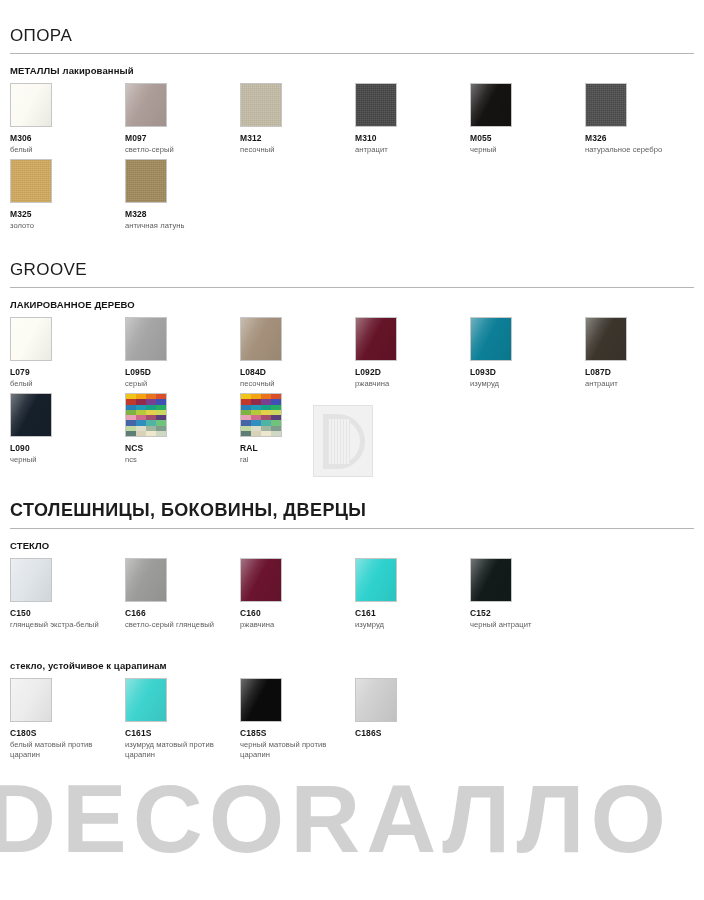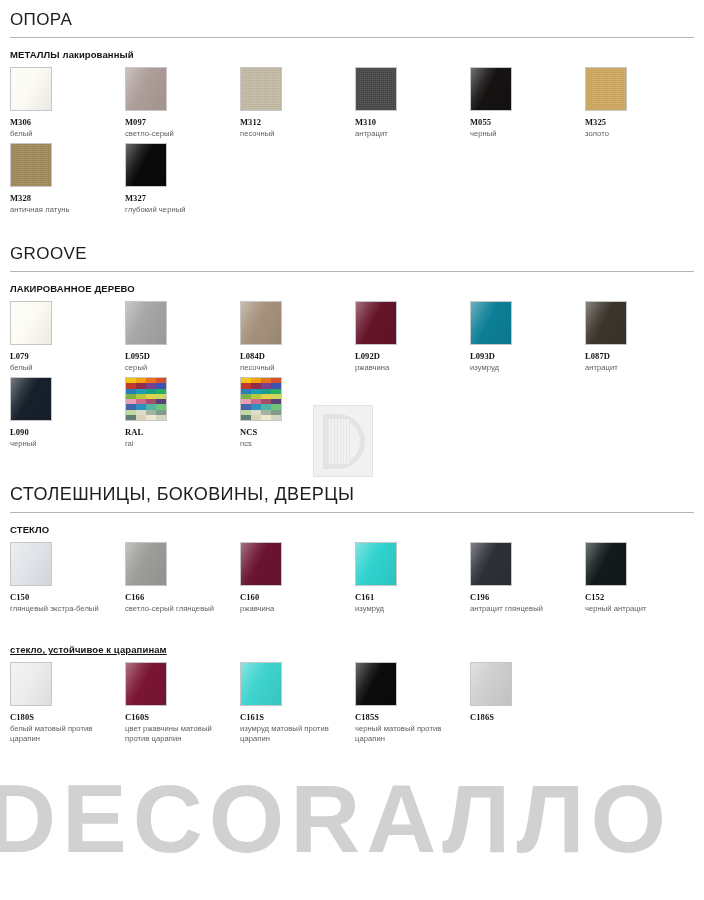--- a/index.html
+++ b/index.html
@@ -13,21 +13,21 @@
     position: relative;
     font-family: "Liberation Sans", sans-serif;
     color: #1a1a1a;
     overflow: hidden;
   }
   .page {
     position: relative;
     width: 704px;
     height: 900px;
     box-sizing: border-box;
-    padding: 0 10px;
+    padding: 16px 10px;
     z-index: 2;
   }
 
   
   .wm-layer {
     position: absolute;
     left: 0; top: 0;
     width: 704px; height: 900px;
     z-index: 1;
     pointer-events: none;
@@ -77,21 +77,21 @@
     font-size: 17px;
     font-weight: 400;
     letter-spacing: .4px;
     color: #1c1c1c;
     margin: 0;
     padding: 6px 0 7px 0;
     border-bottom: 1px solid #b5b5b5;
   }
   .section-title.big {
     font-size: 18px;
-    font-weight: 400;
+    font-weight: 700;
   }
   .group-title {
     font-size: 9.5px;
     font-weight: 700;
     color: #141414;
     margin: 0;
     padding: 11px 0 7px 0;
     letter-spacing: .1px;
   }
 
@@ -135,34 +135,33 @@
     position: absolute;
     display: block;
   }
   .code {
     font-size: 8.5px;
     font-weight: 700;
     color: #151515;
     line-height: 11px;
     margin-bottom: 1px;
     letter-spacing: .1px;
-    font-family: Liberation Serif, serif;
   }
   .desc {
     font-size: 7.6px;
     font-weight: 400;
     color: #5d5d5d;
     line-height: 10px;
     width: 108px;
     letter-spacing: .05px;
   }
   .sec-opora   { padding-top: 4px; }
   .sec-groove  { padding-top: 19px; }
   .sec-tops    { padding-top: 25px; }
-  .grp-scratch { padding-top: 26px; text-decoration: underline; }
+  .grp-scratch { padding-top: 26px; }
 </style>
 </head>
 <body>
 
 <div class="wm-layer">
   <div class="wm-logo">
     <div class="d-outer"></div>
     <div class="d-inner"></div>
   </div>
   <div class="wm-text">DECORAЛЛО</div>
@@ -203,39 +202,39 @@
             <div class="desc">антрацит</div>
           </div>
           <div class="swatch-cell">
             <div class="chip" style="background: rgb(21, 19, 18);">
               <span class="gloss"></span>
             </div>
             <div class="code">M055</div>
             <div class="desc">черный</div>
           </div>
           <div class="swatch-cell">
+            <div class="chip" style="background: rgb(77, 77, 77);">
+              <span class="noise"></span>
+            </div>
+            <div class="code">M326</div>
+            <div class="desc">натуральное серебро</div>
+          </div>
+          <div class="swatch-cell">
             <div class="chip" style="background: rgb(208, 169, 94);">
               <span class="noise"></span>
             </div>
             <div class="code">M325</div>
             <div class="desc">золото</div>
           </div>
           <div class="swatch-cell">
             <div class="chip" style="background: rgb(160, 138, 91);">
               <span class="noise"></span>
             </div>
             <div class="code">M328</div>
             <div class="desc">античная латунь</div>
-          </div>
-          <div class="swatch-cell">
-            <div class="chip" style="background: rgb(9, 9, 9);">
-              <span class="gloss"></span>
-            </div>
-            <div class="code">M327</div>
-            <div class="desc">глубокий черный</div>
           </div>
         </div>
       </div>
       <div class="sec-groove">
         <div class="section-title">GROOVE</div>
         <div class="group-title">ЛАКИРОВАННОЕ ДЕРЕВО</div>
         <div class="swatch-grid">
           <div class="swatch-cell">
             <div class="chip" style="background: rgb(252, 252, 244);">
               <span class="gloss"></span>
@@ -313,22 +312,22 @@
               <i style="left: 75%; top: 62.5%; width: 25%; height: 12.5%; background: rgb(111, 195, 122);"></i>
               <i style="left: 0%; top: 75%; width: 25%; height: 12.5%; background: rgb(191, 217, 160);"></i>
               <i style="left: 25%; top: 75%; width: 25%; height: 12.5%; background: rgb(220, 220, 200);"></i>
               <i style="left: 50%; top: 75%; width: 25%; height: 12.5%; background: rgb(159, 181, 160);"></i>
               <i style="left: 75%; top: 75%; width: 25%; height: 12.5%; background: rgb(127, 156, 140);"></i>
               <i style="left: 0%; top: 87.5%; width: 25%; height: 12.5%; background: rgb(95, 127, 118);"></i>
               <i style="left: 25%; top: 87.5%; width: 25%; height: 12.5%; background: rgb(215, 210, 184);"></i>
               <i style="left: 50%; top: 87.5%; width: 25%; height: 12.5%; background: rgb(239, 231, 205);"></i>
               <i style="left: 75%; top: 87.5%; width: 25%; height: 12.5%; background: rgb(207, 216, 194);"></i>
             </div>
-            <div class="code">RAL</div>
-            <div class="desc">ral</div>
+            <div class="code">NCS</div>
+            <div class="desc">ncs</div>
           </div>
           <div class="swatch-cell">
             <div class="chip palette">
               <i style="left: 0%; top: 0%; width: 25%; height: 12.5%; background: rgb(240, 196, 25);"></i>
               <i style="left: 25%; top: 0%; width: 25%; height: 12.5%; background: rgb(242, 163, 15);"></i>
               <i style="left: 50%; top: 0%; width: 25%; height: 12.5%; background: rgb(232, 115, 28);"></i>
               <i style="left: 75%; top: 0%; width: 25%; height: 12.5%; background: rgb(217, 79, 43);"></i>
               <i style="left: 0%; top: 12.5%; width: 25%; height: 12.5%; background: rgb(192, 57, 43);"></i>
               <i style="left: 25%; top: 12.5%; width: 25%; height: 12.5%; background: rgb(146, 43, 75);"></i>
               <i style="left: 50%; top: 12.5%; width: 25%; height: 12.5%; background: rgb(123, 63, 143);"></i>
@@ -351,22 +350,22 @@
               <i style="left: 75%; top: 62.5%; width: 25%; height: 12.5%; background: rgb(111, 195, 122);"></i>
               <i style="left: 0%; top: 75%; width: 25%; height: 12.5%; background: rgb(191, 217, 160);"></i>
               <i style="left: 25%; top: 75%; width: 25%; height: 12.5%; background: rgb(220, 220, 200);"></i>
               <i style="left: 50%; top: 75%; width: 25%; height: 12.5%; background: rgb(159, 181, 160);"></i>
               <i style="left: 75%; top: 75%; width: 25%; height: 12.5%; background: rgb(127, 156, 140);"></i>
               <i style="left: 0%; top: 87.5%; width: 25%; height: 12.5%; background: rgb(95, 127, 118);"></i>
               <i style="left: 25%; top: 87.5%; width: 25%; height: 12.5%; background: rgb(215, 210, 184);"></i>
               <i style="left: 50%; top: 87.5%; width: 25%; height: 12.5%; background: rgb(239, 231, 205);"></i>
               <i style="left: 75%; top: 87.5%; width: 25%; height: 12.5%; background: rgb(207, 216, 194);"></i>
             </div>
-            <div class="code">NCS</div>
-            <div class="desc">ncs</div>
+            <div class="code">RAL</div>
+            <div class="desc">ral</div>
           </div>
         </div>
       </div>
       <div class="sec-tops">
         <div class="section-title big">СТОЛЕШНИЦЫ, БОКОВИНЫ, ДВЕРЦЫ</div>
         <div class="group-title">СТЕКЛО</div>
         <div class="swatch-grid">
           <div class="swatch-cell">
             <div class="chip" style="background: rgb(224, 229, 234);">
               <span class="gloss"></span>
@@ -389,49 +388,35 @@
             <div class="desc">ржавчина</div>
           </div>
           <div class="swatch-cell">
             <div class="chip" style="background: rgb(47, 210, 206);">
               <span class="gloss"></span>
             </div>
             <div class="code">C161</div>
             <div class="desc">изумруд</div>
           </div>
           <div class="swatch-cell">
-            <div class="chip" style="background: rgb(45, 49, 55);">
-              <span class="gloss"></span>
-            </div>
-            <div class="code">C196</div>
-            <div class="desc">антрацит глянцевый</div>
-          </div>
-          <div class="swatch-cell">
             <div class="chip" style="background: rgb(18, 26, 26);">
               <span class="gloss"></span>
             </div>
             <div class="code">C152</div>
             <div class="desc">черный антрацит</div>
           </div>
         </div>
         <div class="group-title grp-scratch">стекло, устойчивое к царапинам</div>
         <div class="swatch-grid">
           <div class="swatch-cell">
             <div class="chip" style="background: rgb(237, 237, 237);">
               <span class="gloss"></span>
             </div>
             <div class="code">C180S</div>
             <div class="desc">белый матовый против царапин</div>
-          </div>
-          <div class="swatch-cell">
-            <div class="chip" style="background: rgb(122, 21, 51);">
-              <span class="gloss"></span>
-            </div>
-            <div class="code">C160S</div>
-            <div class="desc">цвет ржавчины матовый против царапин</div>
           </div>
           <div class="swatch-cell">
             <div class="chip" style="background: rgb(62, 211, 206);">
               <span class="gloss"></span>
             </div>
             <div class="code">C161S</div>
             <div class="desc">изумруд матовый против царапин</div>
           </div>
           <div class="swatch-cell">
             <div class="chip" style="background: rgb(11, 11, 11);">

